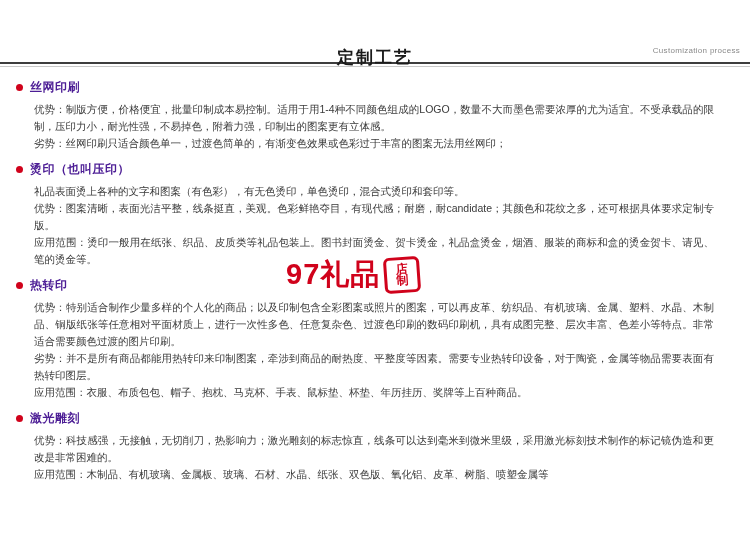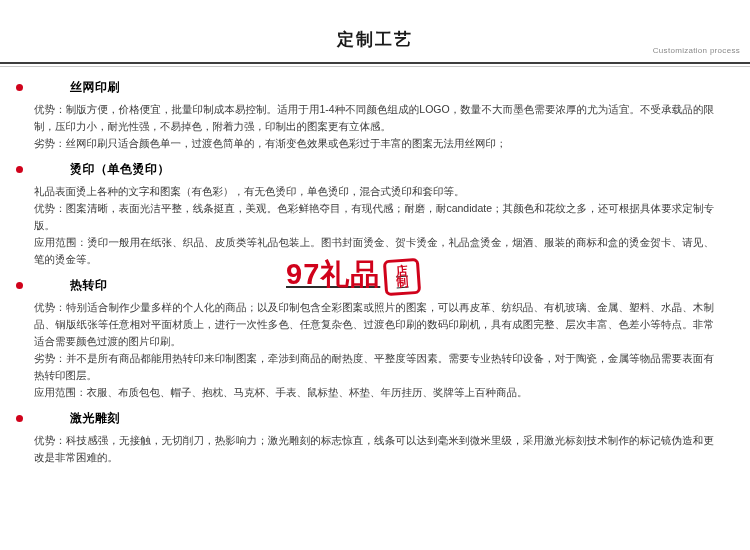--- a/index.html
+++ b/index.html
@@ -25,21 +25,21 @@
   .header {
     position: relative;
     height: 62px;
   }
   .header-title {
     text-align: center;
     font-size: 17px;
     font-weight: bold;
     color: #1a1a1a;
     letter-spacing: 2px;
-    padding-top: 28px;
+    padding-top: 46px;
   }
   .header-sub {
     position: absolute;
     right: 10px;
     top: 46px;
     font-size: 8px;
     font-weight: normal;
     color: #8a8a8a;
     letter-spacing: 0.3px;
   }
@@ -72,42 +72,40 @@
     width: 7px;
     height: 7px;
     border-radius: 50%;
     background: #d0021b;
     margin-right: 7px;
     flex: 0 0 auto;
   }
   .sec-title {
     font-size: 12px;
     font-weight: bold;
-    color: #000000;
+    color: #4c1d95;
     letter-spacing: 0.5px;
-    margin-left: 40px;
   }
   .para {
     font-size: 10.5px;
     line-height: 17px;
     color: #3a3a3a;
     margin: 0 12px 0 18px;
     padding-right: 8px;
     text-align: justify;
   }
 
   
   .watermark {
     position: absolute;
     left: 286px;
     top: 255px;
     display: flex;
-    align-items: flex-end;
+    align-items: center;
     pointer-events: none;
-    text-decoration: underline;
   }
   .wm-text {
     font-size: 29px;
     font-weight: bold;
     color: #d0021b;
     letter-spacing: 1px;
     font-family: "Liberation Sans", sans-serif;
   }
   .wm-seal {
     width: 36px;
@@ -148,21 +146,21 @@
         <span class="bullet"></span>
         <span class="sec-title">丝网印刷</span>
       </div>
       <p class="para">优势：制版方便，价格便宜，批量印制成本易控制。适用于用1-4种不同颜色组成的LOGO，数量不大而墨色需要浓厚的尤为适宜。不受承载品的限制，压印力小，耐光性强，不易掉色，附着力强，印制出的图案更有立体感。</p>
       <p class="para">劣势：丝网印刷只适合颜色单一，过渡色简单的，有渐变色效果或色彩过于丰富的图案无法用丝网印；</p>
     </div>
 
     <div class="section">
       <div class="sec-head">
         <span class="bullet"></span>
-        <span class="sec-title">烫印（单色烫印）</span>
+        <span class="sec-title">烫印（也叫压印）</span>
       </div>
       <p class="para">礼品表面烫上各种的文字和图案（有色彩），有无色烫印，单色烫印，混合式烫印和套印等。</p>
       <p class="para">优势：图案清晰，表面光洁平整，线条挺直，美观。色彩鲜艳夺目，有现代感；耐磨，耐candidate；其颜色和花纹之多，还可根据具体要求定制专版。</p>
       <p class="para">应用范围：烫印一般用在纸张、织品、皮质类等礼品包装上。图书封面烫金、贺卡烫金，礼品盒烫金，烟酒、服装的商标和盒的烫金贺卡、请见、笔的烫金等。</p>
     </div>
 
     <div class="section">
       <div class="sec-head">
         <span class="bullet"></span>
         <span class="sec-title">热转印</span>
@@ -171,20 +169,21 @@
       <p class="para">劣势：并不是所有商品都能用热转印来印制图案，牵涉到商品的耐热度、平整度等因素。需要专业热转印设备，对于陶瓷，金属等物品需要表面有热转印图层。</p>
       <p class="para">应用范围：衣服、布质包包、帽子、抱枕、马克杯、手表、鼠标垫、杯垫、年历挂历、奖牌等上百种商品。</p>
     </div>
 
     <div class="section">
       <div class="sec-head">
         <span class="bullet"></span>
         <span class="sec-title">激光雕刻</span>
       </div>
       <p class="para">优势：科技感强，无接触，无切削刀，热影响力；激光雕刻的标志惊直，线条可以达到毫米到微米里级，采用激光标刻技术制作的标记镜伪造和更改是非常困难的。</p>
+      <p class="para">应用范围：木制品、有机玻璃、金属板、玻璃、石材、水晶、纸张、双色版、氧化铝、皮革、树脂、喷塑金属等</p>
     </div>
 
   </div>
 
   <div class="watermark">
     <span class="wm-text">97礼品</span>
     <span class="wm-seal">
       <span>店</span>
       <span>制</span>
     </span>

